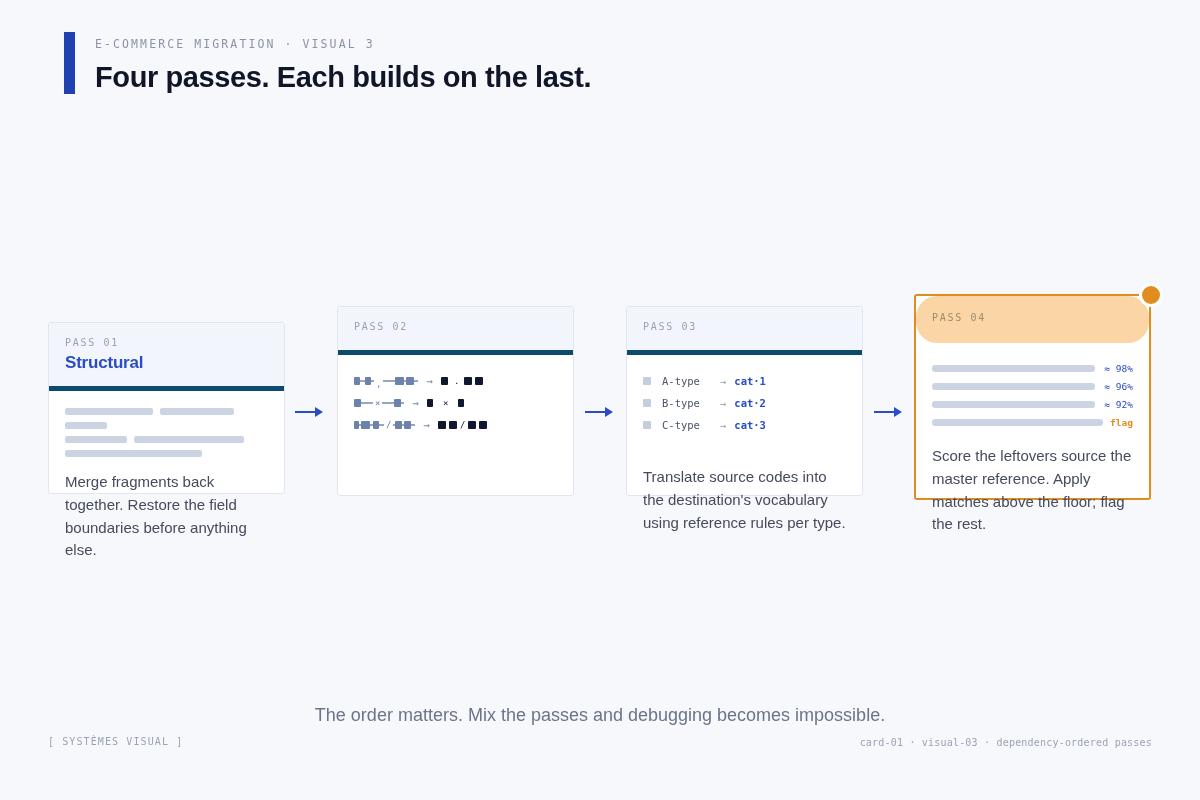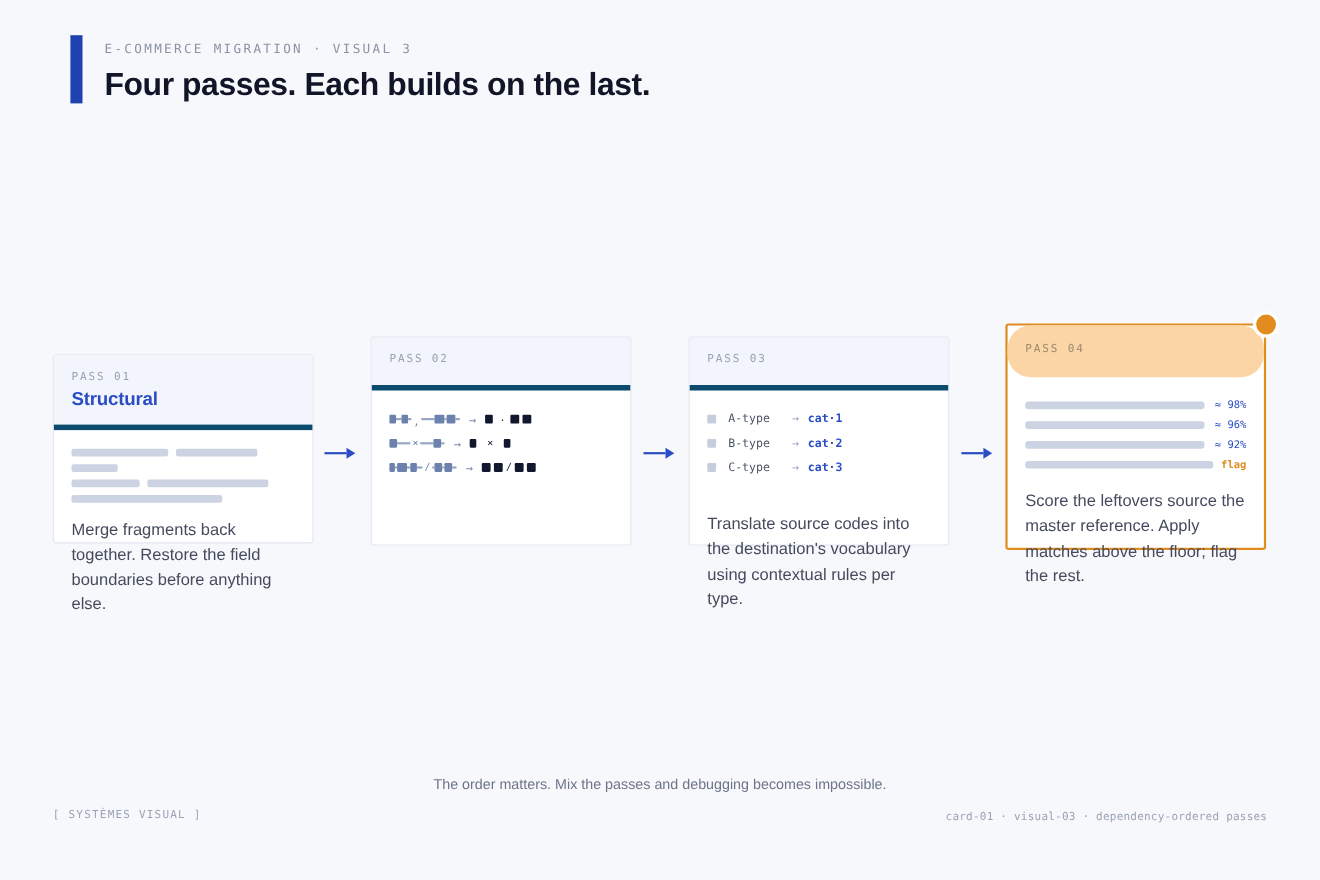--- a/index.html
+++ b/index.html
@@ -204,21 +204,21 @@
   #conn-1 { left: 295px; }
   #conn-2 { left: 585px; }
   #conn-3 { left: 874px; }
 
   
   .caption {
     position: absolute;
     left: 0; right: 0;
     top: 705px;
     text-align: center;
-    font-size: 13px;
+    font-size: 18px;
     color: #6c7siri;
     color: #6c7489;
   }
   .footer-left {
     position: absolute;
     left: 48px; top: 736px;
     font-family: "DejaVu Sans Mono", monospace;
     font-size: 10px;
     letter-spacing: 1.1px;
     color: #9aa3b6;
@@ -386,21 +386,21 @@
           <span class="map-arrow">→</span>
           <span class="map-dst">cat·2</span>
         </div>
         <div class="map-row">
           <span class="map-bullet"></span>
           <span class="map-src">C-type</span>
           <span class="map-arrow">→</span>
           <span class="map-dst">cat·3</span>
         </div>
       </div>
-      <div class="card-desc">Translate source codes into the destination's vocabulary using contextual rules per type.</div>
+      <div class="card-desc">Translate source codes into the destination's vocabulary using reference rules per type.</div>
     </div>
   </div>
 
   <div class="connector" id="conn-3">
     <div class="conn-line"></div>
       <div class="conn-head"></div>
   </div>
 
   <div class="card" id="card-4">
     <div class="badge-dot"></div>

